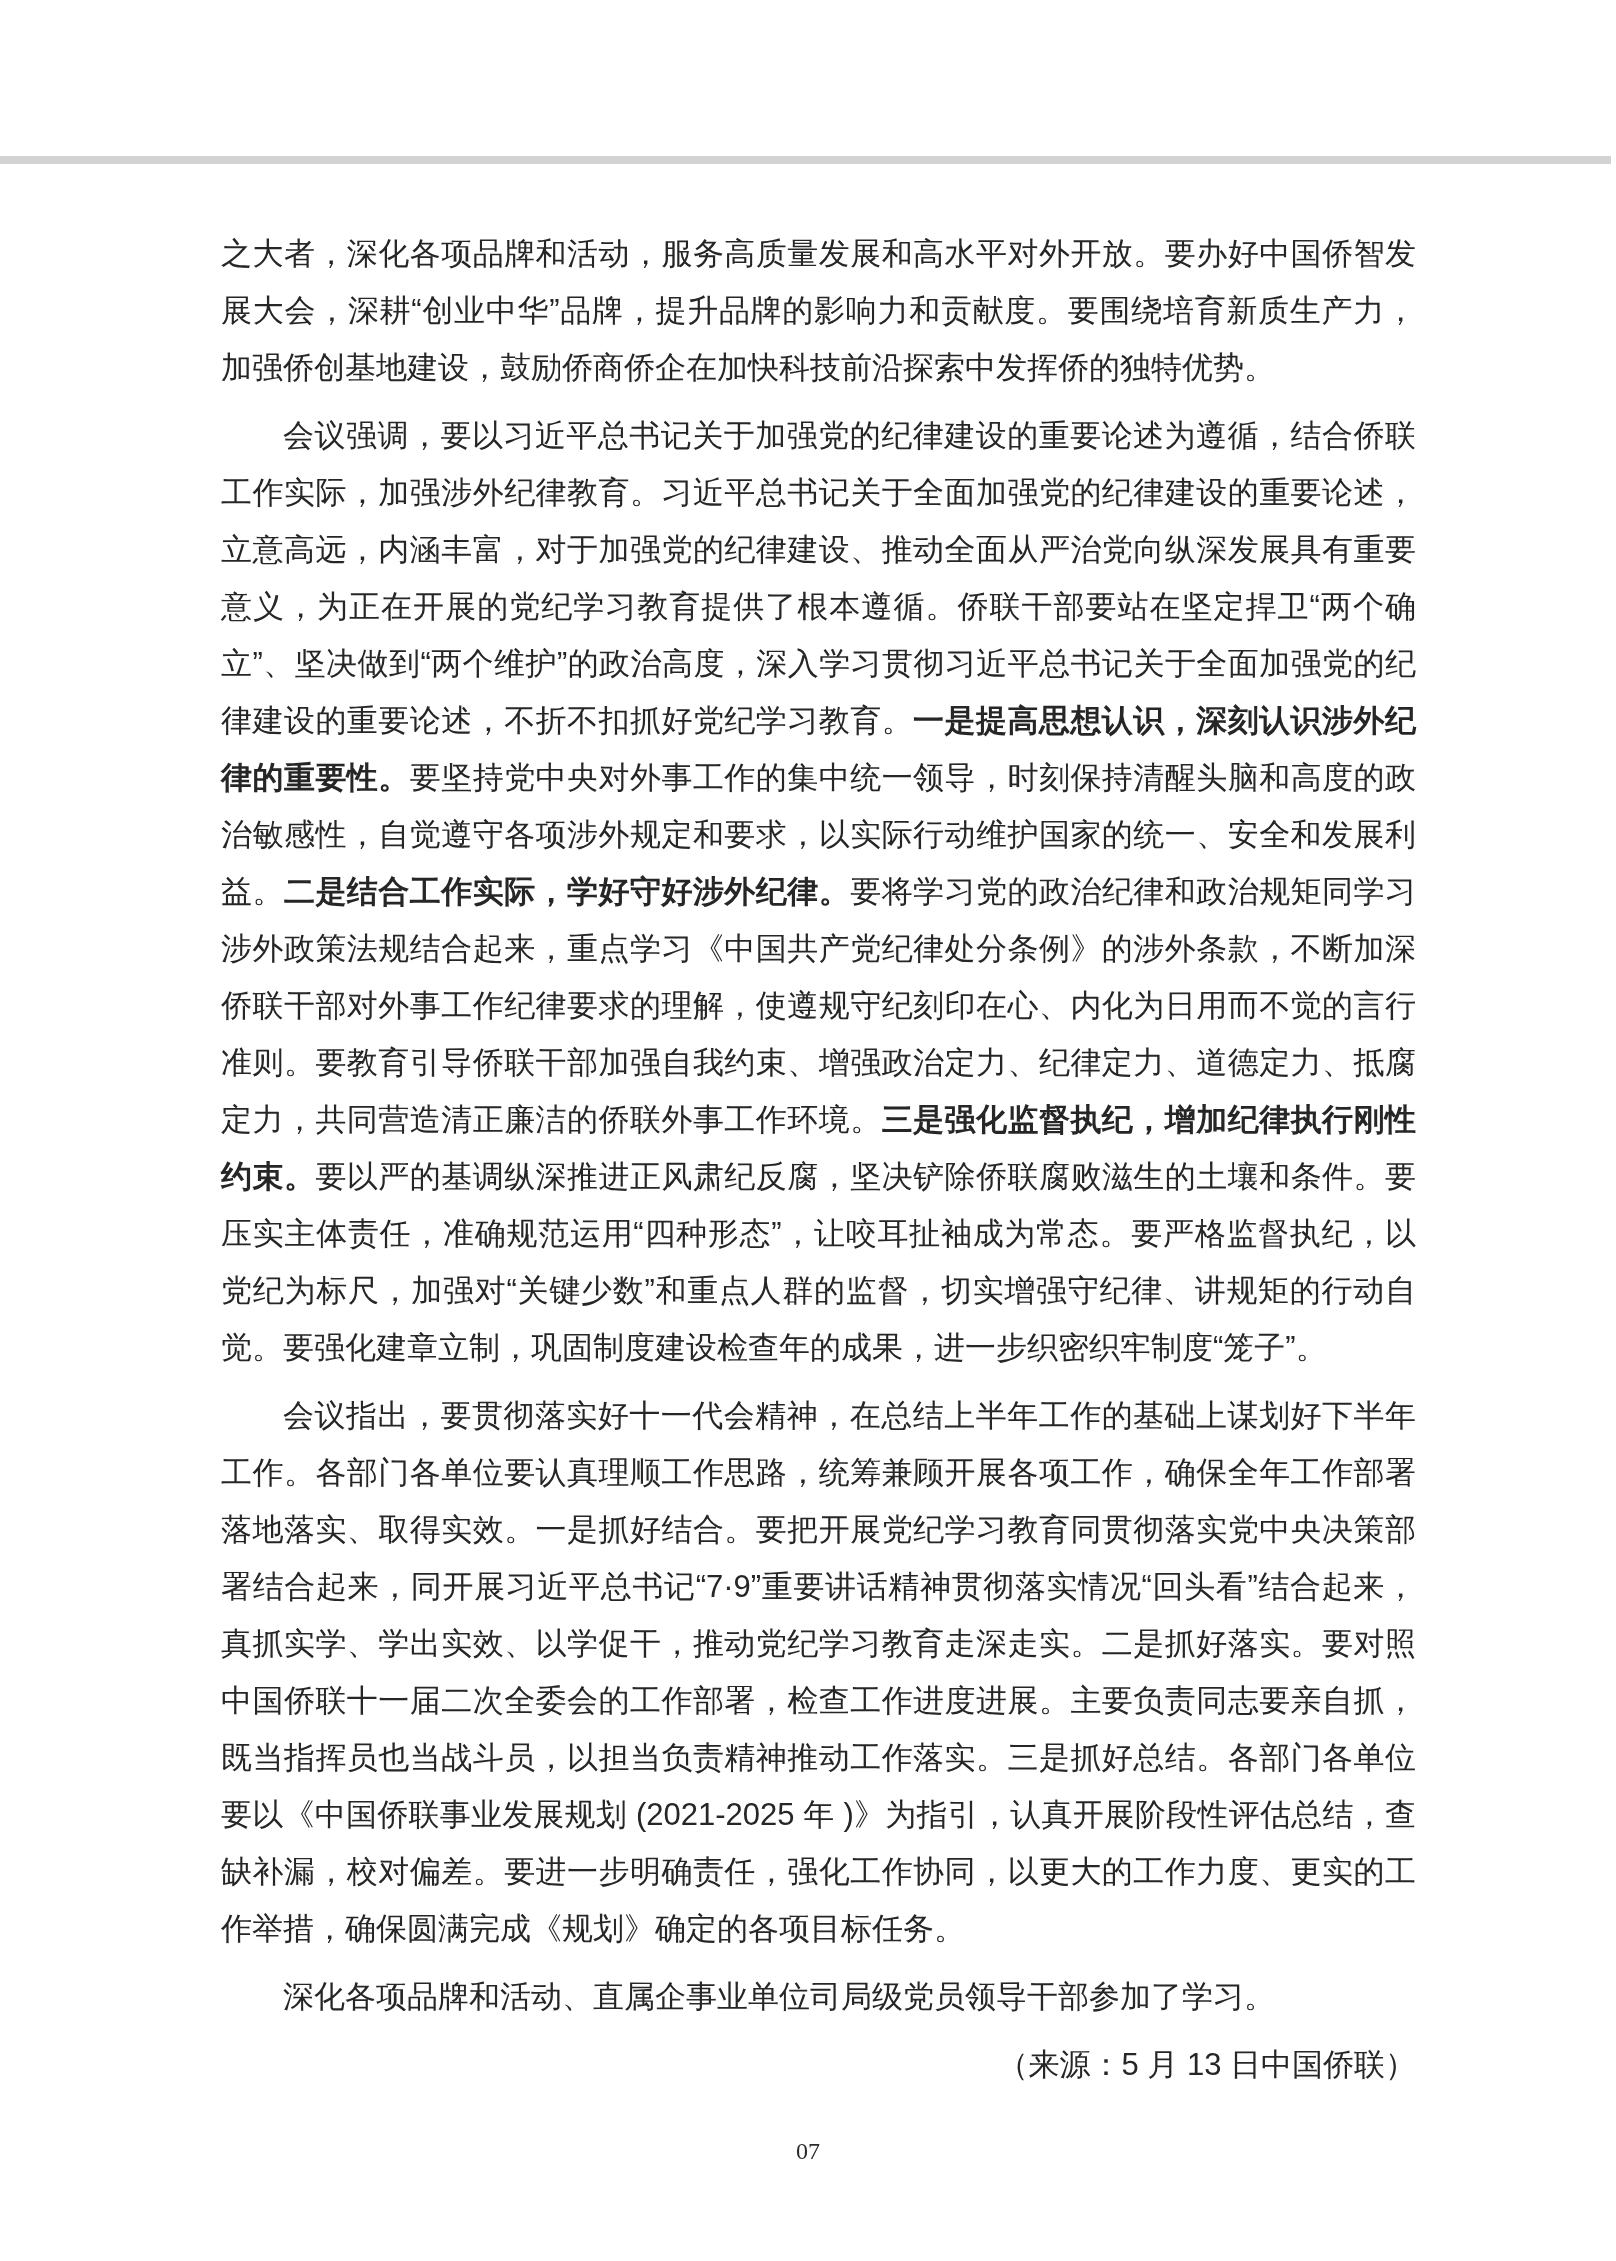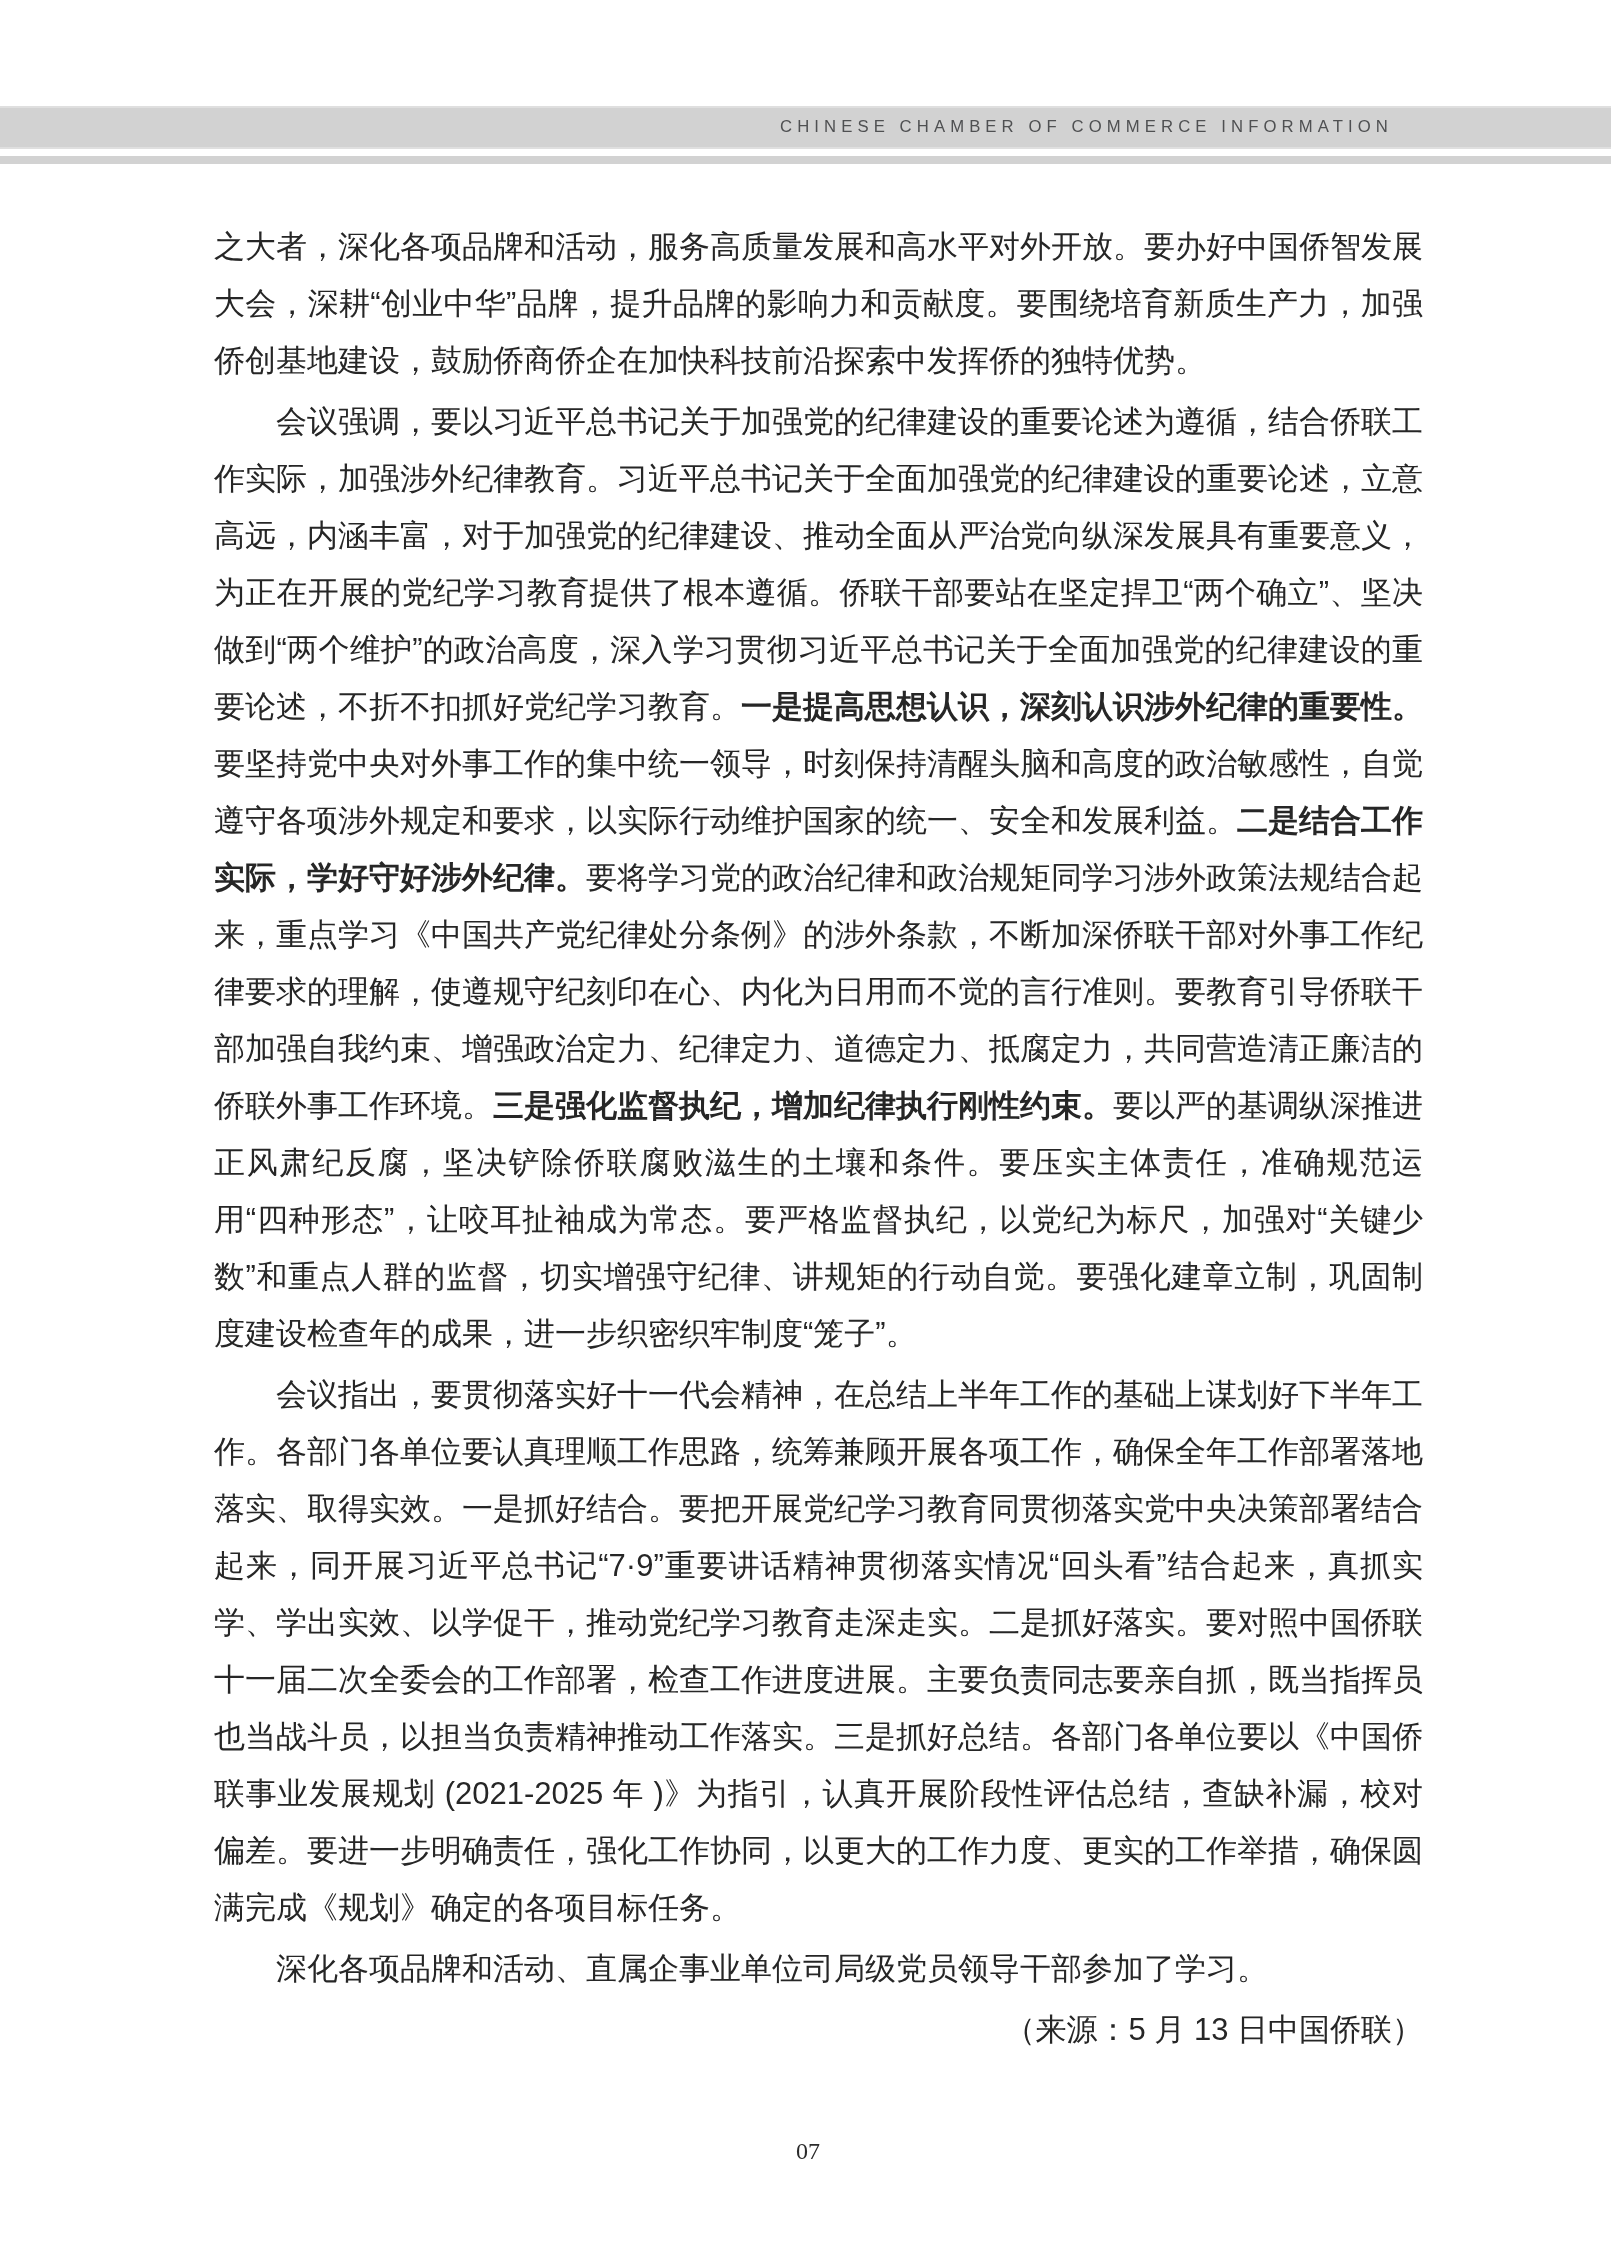--- a/index.html
+++ b/index.html
@@ -48,21 +48,21 @@
     position: absolute;
     left: 210px;
     top: 214px;
     width: 1217px;
     color: #262626;
     font-size: 31px;
     line-height: 57px;
     text-align: justify;
     text-justify: inter-character;
   }
-  .article p { margin: 4px; padding: 0; }
+  .article p { margin: 11px; padding: 0; }
   .article p.indent { text-indent: 2em; }
   .article .bold { font-weight: bold; }
   .source-line {
     text-align: right;
     text-indent: 0;
   }
   
   .page-number {
     position: absolute;
     left: 0;
@@ -72,23 +72,20 @@
     font-family: "Liberation Serif", serif;
     font-size: 24px;
     color: #2b2b2b;
   }
 </style>
 </head>
 <body>
 
 <div class="page">
 
-  <div class="band-main">
-    <div class="band-subtitle">CHINESE CHAMBER OF COMMERCE INFORMATION</div>
-  </div>
 
   <div class="band-rule"></div>
 
   <div class="article">
 
     <p class="para"><span>之大者，深化各项品牌和活动，服务高质量发展和高水平对外开放。要办好中国侨智发展大会，深耕“创业中华”品牌，提升品牌的影响力和贡献度。要围绕培育新质生产力，加强侨创基地建设，鼓励侨商侨企在加快科技前沿探索中发挥侨的独特优势。</span></p>
       <p class="para indent"><span>会议强调，要以习近平总书记关于加强党的纪律建设的重要论述为遵循，结合侨联工作实际，加强涉外纪律教育。习近平总书记关于全面加强党的纪律建设的重要论述，立意高远，内涵丰富，对于加强党的纪律建设、推动全面从严治党向纵深发展具有重要意义，为正在开展的党纪学习教育提供了根本遵循。侨联干部要站在坚定捍卫“两个确立”、坚决做到“两个维护”的政治高度，深入学习贯彻习近平总书记关于全面加强党的纪律建设的重要论述，不折不扣抓好党纪学习教育。</span><span class="bold">一是提高思想认识，深刻认识涉外纪律的重要性。</span><span>要坚持党中央对外事工作的集中统一领导，时刻保持清醒头脑和高度的政治敏感性，自觉遵守各项涉外规定和要求，以实际行动维护国家的统一、安全和发展利益。</span><span class="bold">二是结合工作实际，学好守好涉外纪律。</span><span>要将学习党的政治纪律和政治规矩同学习涉外政策法规结合起来，重点学习《中国共产党纪律处分条例》的涉外条款，不断加深侨联干部对外事工作纪律要求的理解，使遵规守纪刻印在心、内化为日用而不觉的言行准则。要教育引导侨联干部加强自我约束、增强政治定力、纪律定力、道德定力、抵腐定力，共同营造清正廉洁的侨联外事工作环境。</span><span class="bold">三是强化监督执纪，增加纪律执行刚性约束。</span><span>要以严的基调纵深推进正风肃纪反腐，坚决铲除侨联腐败滋生的土壤和条件。要压实主体责任，准确规范运用“四种形态”，让咬耳扯袖成为常态。要严格监督执纪，以党纪为标尺，加强对“关键少数”和重点人群的监督，切实增强守纪律、讲规矩的行动自觉。要强化建章立制，巩固制度建设检查年的成果，进一步织密织牢制度“笼子”。</span></p>
       <p class="para indent"><span>会议指出，要贯彻落实好十一代会精神，在总结上半年工作的基础上谋划好下半年工作。各部门各单位要认真理顺工作思路，统筹兼顾开展各项工作，确保全年工作部署落地落实、取得实效。一是抓好结合。要把开展党纪学习教育同贯彻落实党中央决策部署结合起来，同开展习近平总书记“7·9”重要讲话精神贯彻落实情况“回头看”结合起来，真抓实学、学出实效、以学促干，推动党纪学习教育走深走实。二是抓好落实。要对照中国侨联十一届二次全委会的工作部署，检查工作进度进展。主要负责同志要亲自抓，既当指挥员也当战斗员，以担当负责精神推动工作落实。三是抓好总结。各部门各单位要以《中国侨联事业发展规划 (2021-2025 年 )》为指引，认真开展阶段性评估总结，查缺补漏，校对偏差。要进一步明确责任，强化工作协同，以更大的工作力度、更实的工作举措，确保圆满完成《规划》确定的各项目标任务。</span></p>
       <p class="para indent"><span>深化各项品牌和活动、直属企事业单位司局级党员领导干部参加了学习。</span></p>
       <p class="source-line">（来源：5 月 13 日中国侨联）</p>

